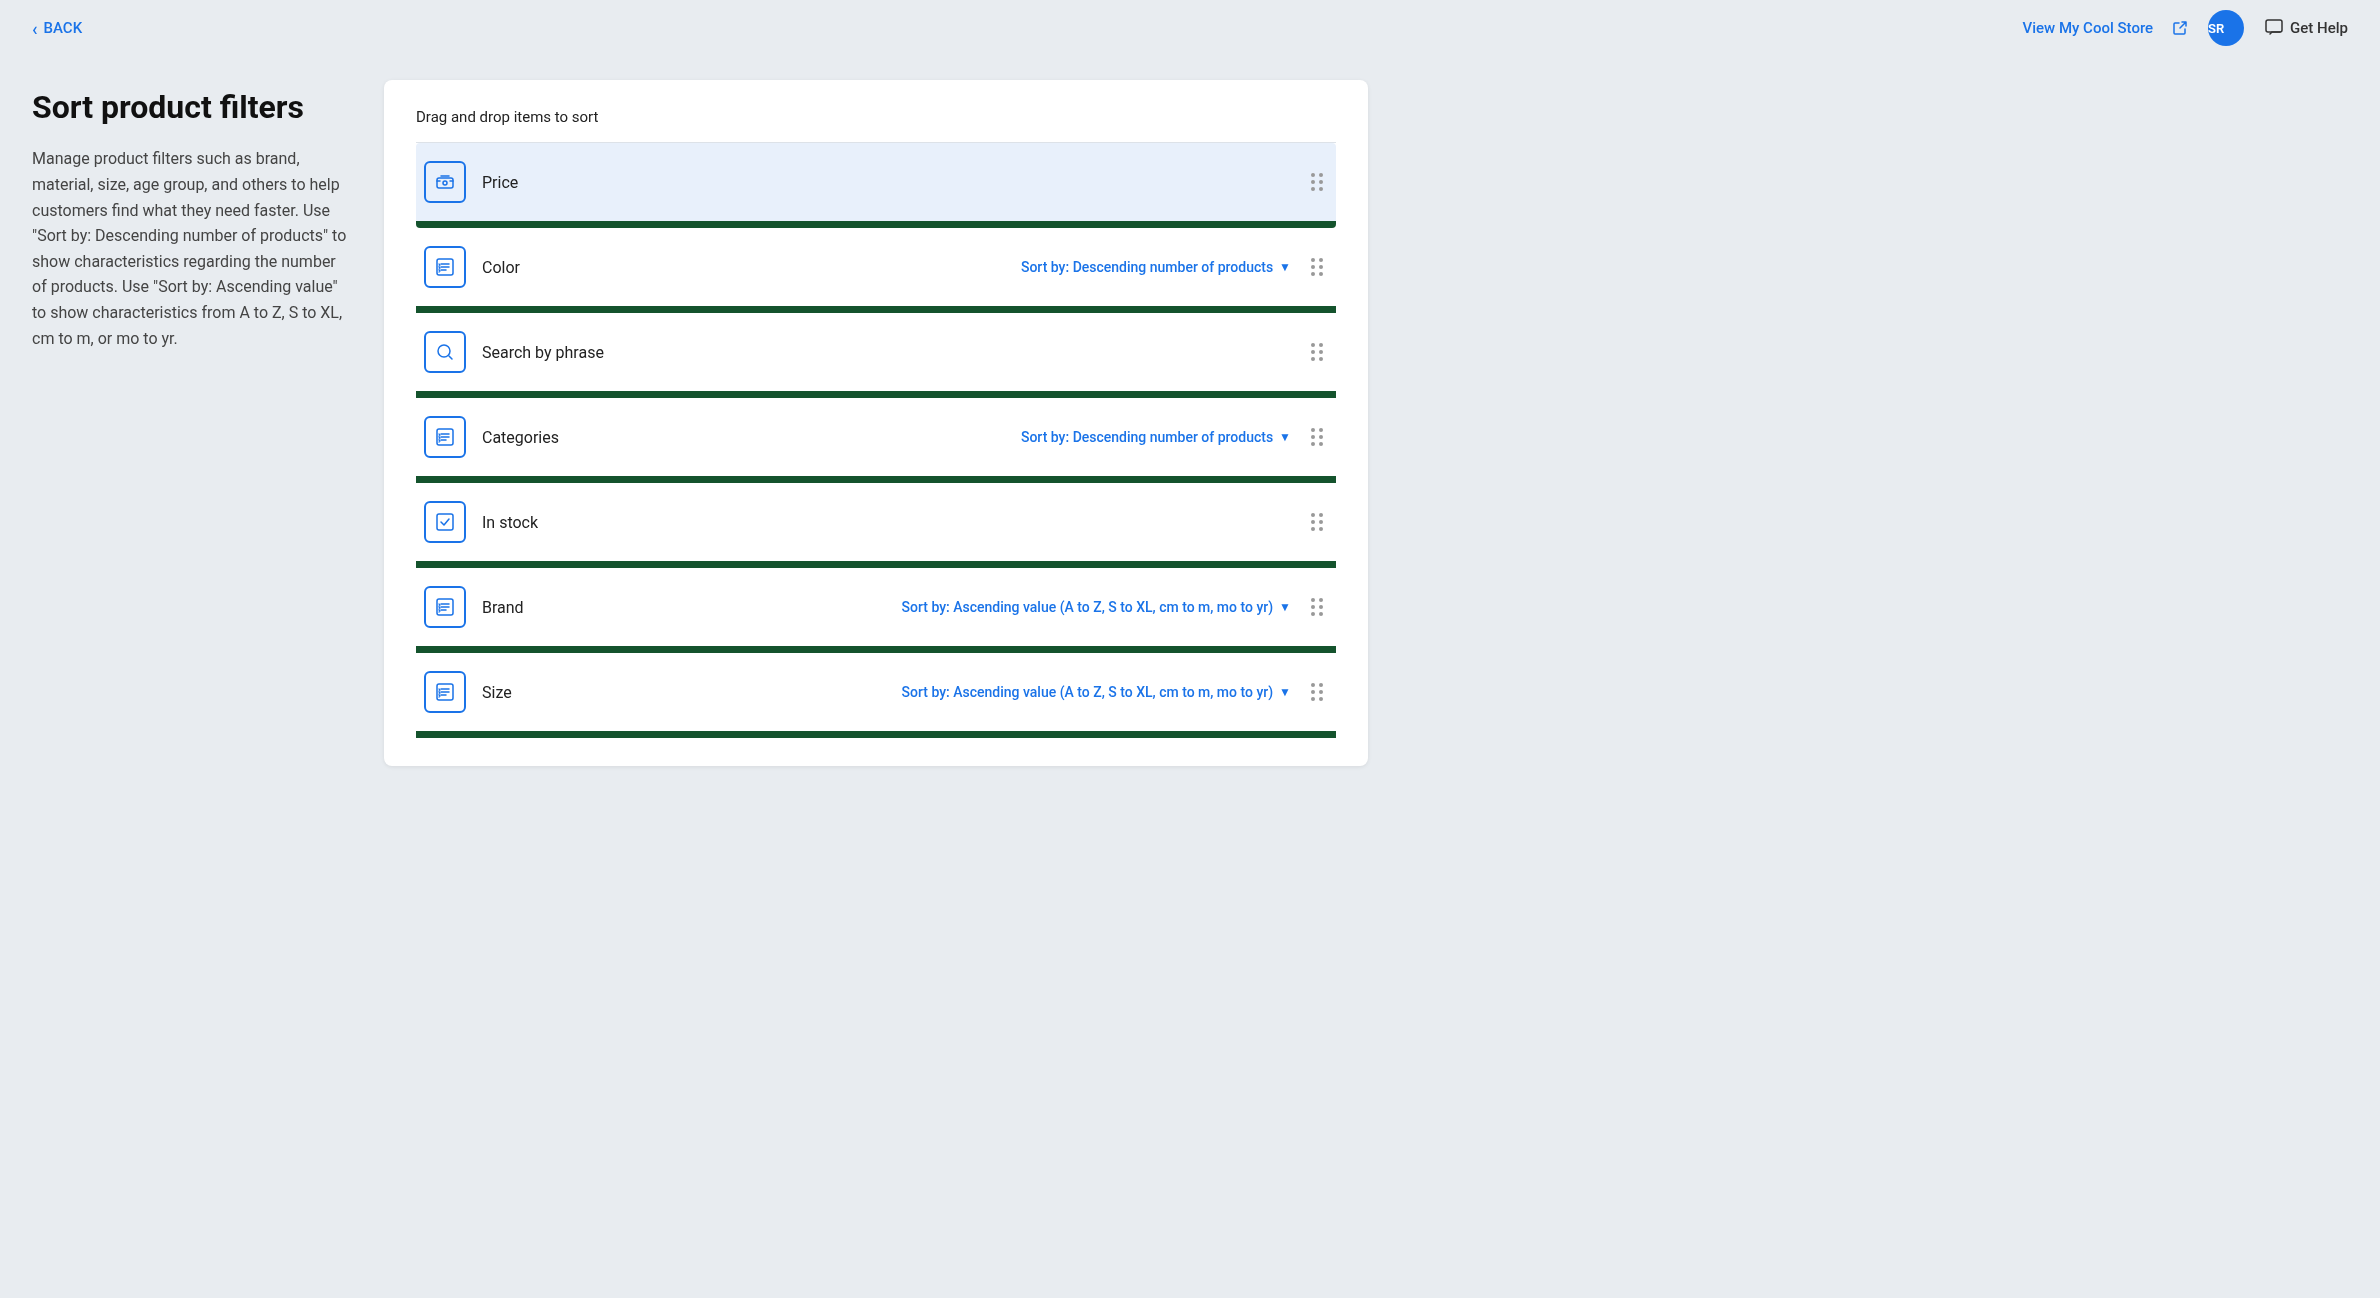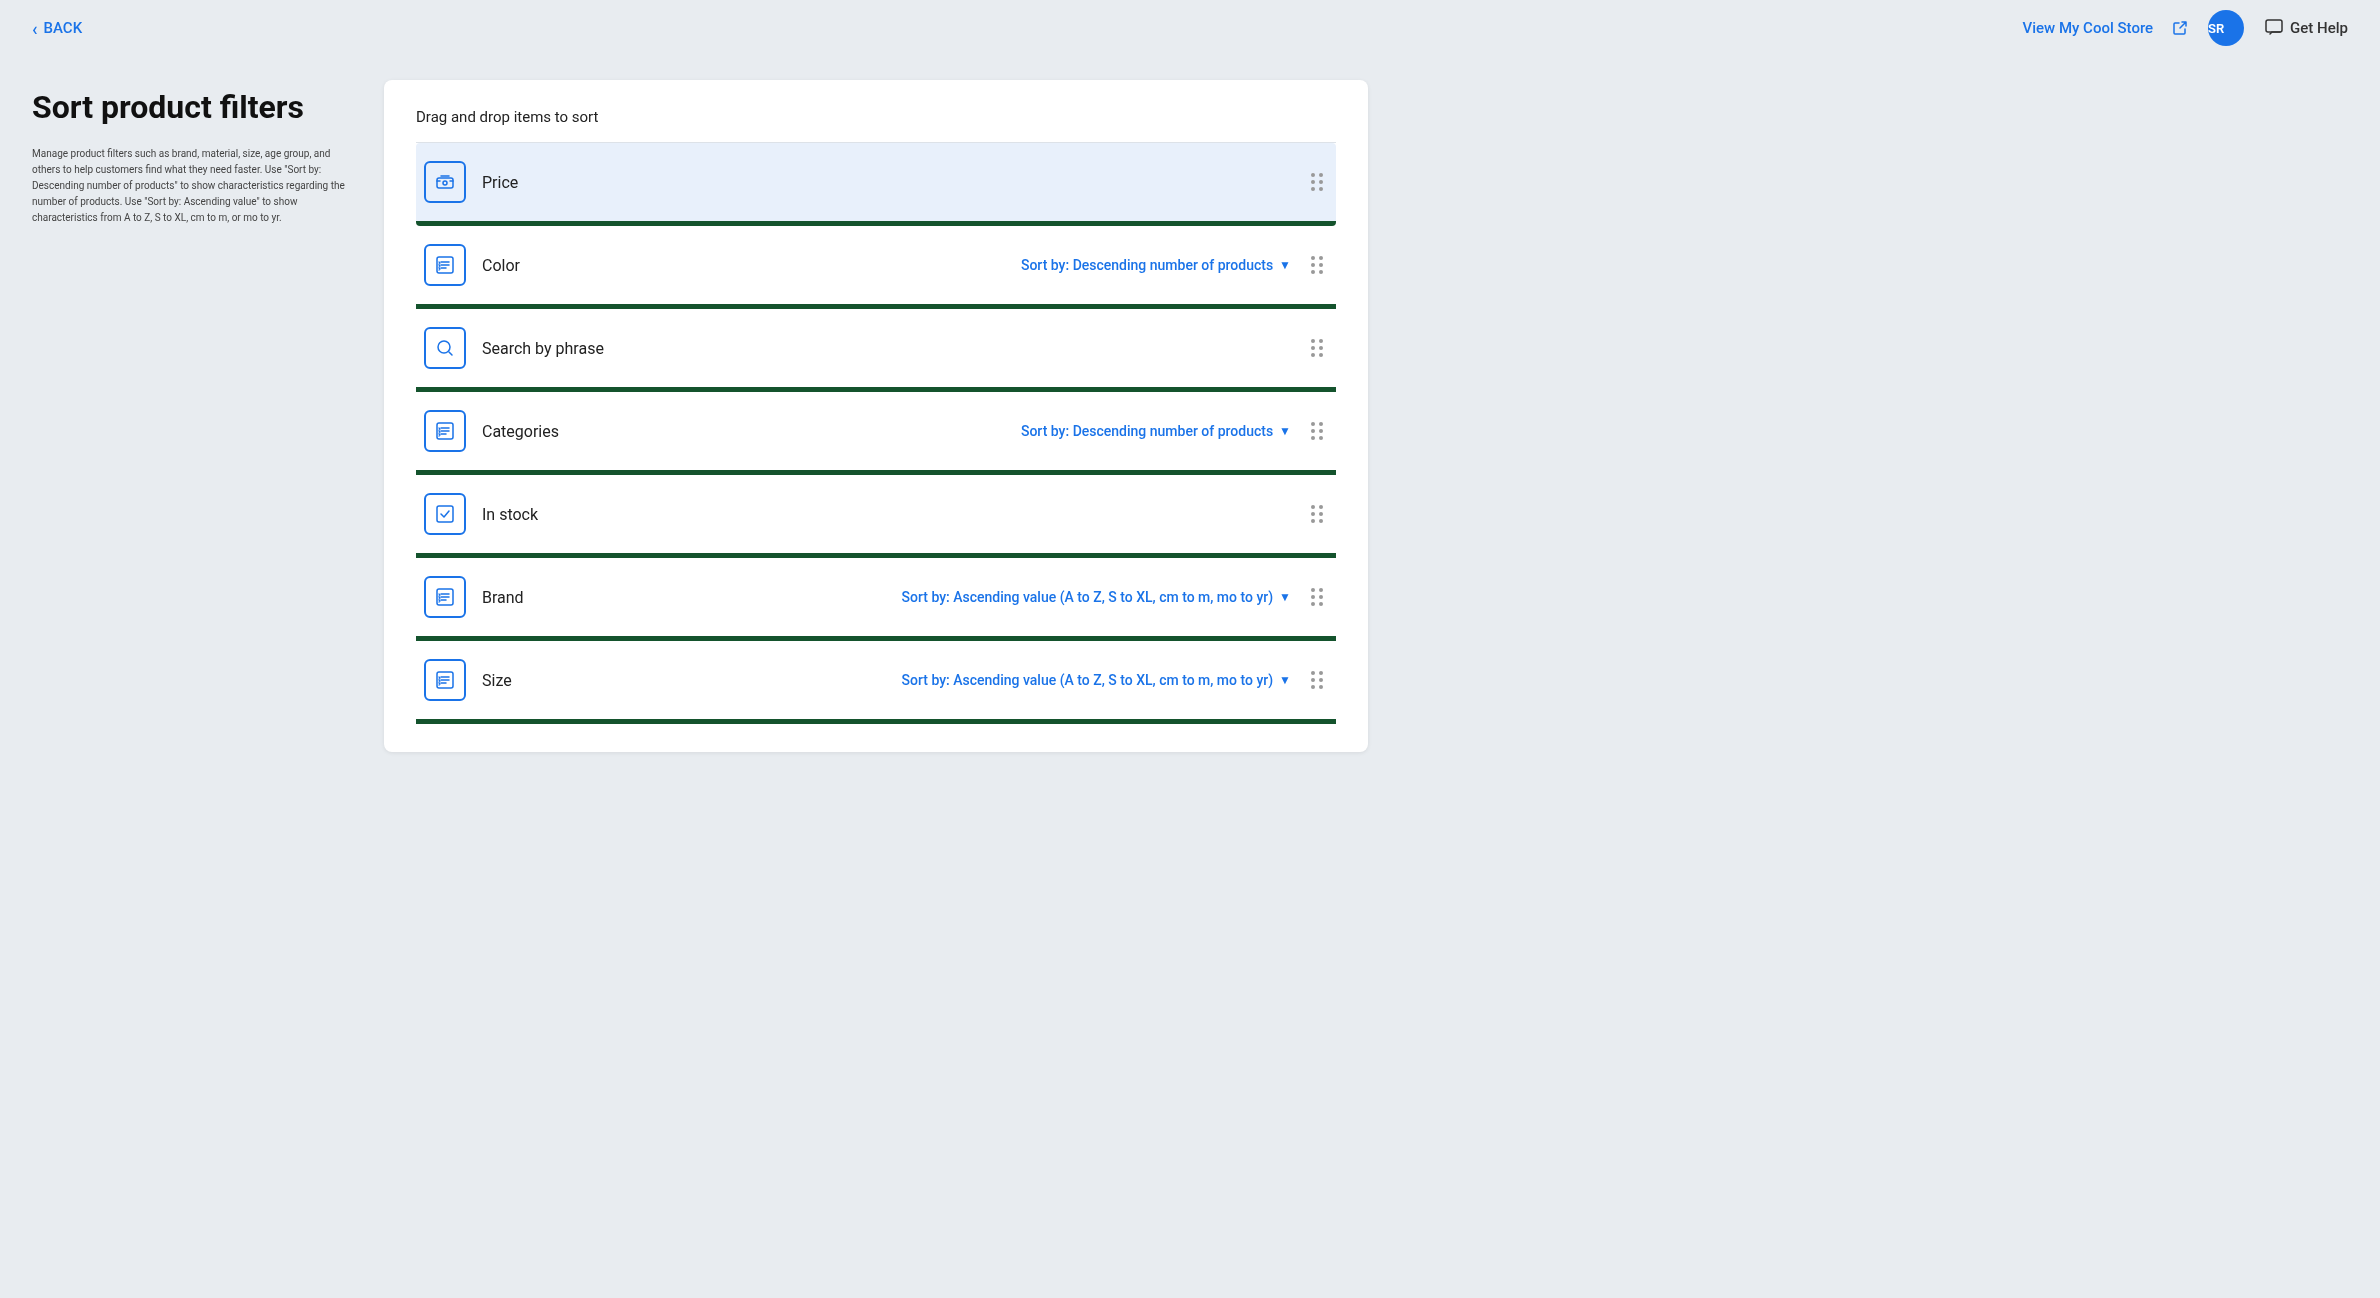--- a/index.html
+++ b/index.html
@@ -105,21 +105,21 @@
 
     .page-title {
       font-size: 32px;
       font-weight: 700;
       color: #111;
       margin-bottom: 20px;
       line-height: 1.2;
     }
 
     .page-description {
-      font-size: 10px;
+      font-size: 16px;
       color: #444;
       line-height: 1.6;
     }
 
     
     .right-content {
       flex: 1;
       background: #fff;
       border-radius: 8px;
       padding: 28px 32px;
@@ -137,21 +137,21 @@
       border: none;
       border-top: 1px solid #dde2e8;
       margin: 0;
     }
 
     
     .filter-row {
       display: flex;
       align-items: center;
       padding: 18px 8px;
-      border-bottom: 5px solid #14532d;
+      border-bottom: 7px solid #14532d;
       gap: 16px;
       cursor: grab;
     }
 
     .filter-row:first-of-type {
       background: #e8f0fb;
       border-radius: 4px;
     }
 
     .filter-row.highlighted {

